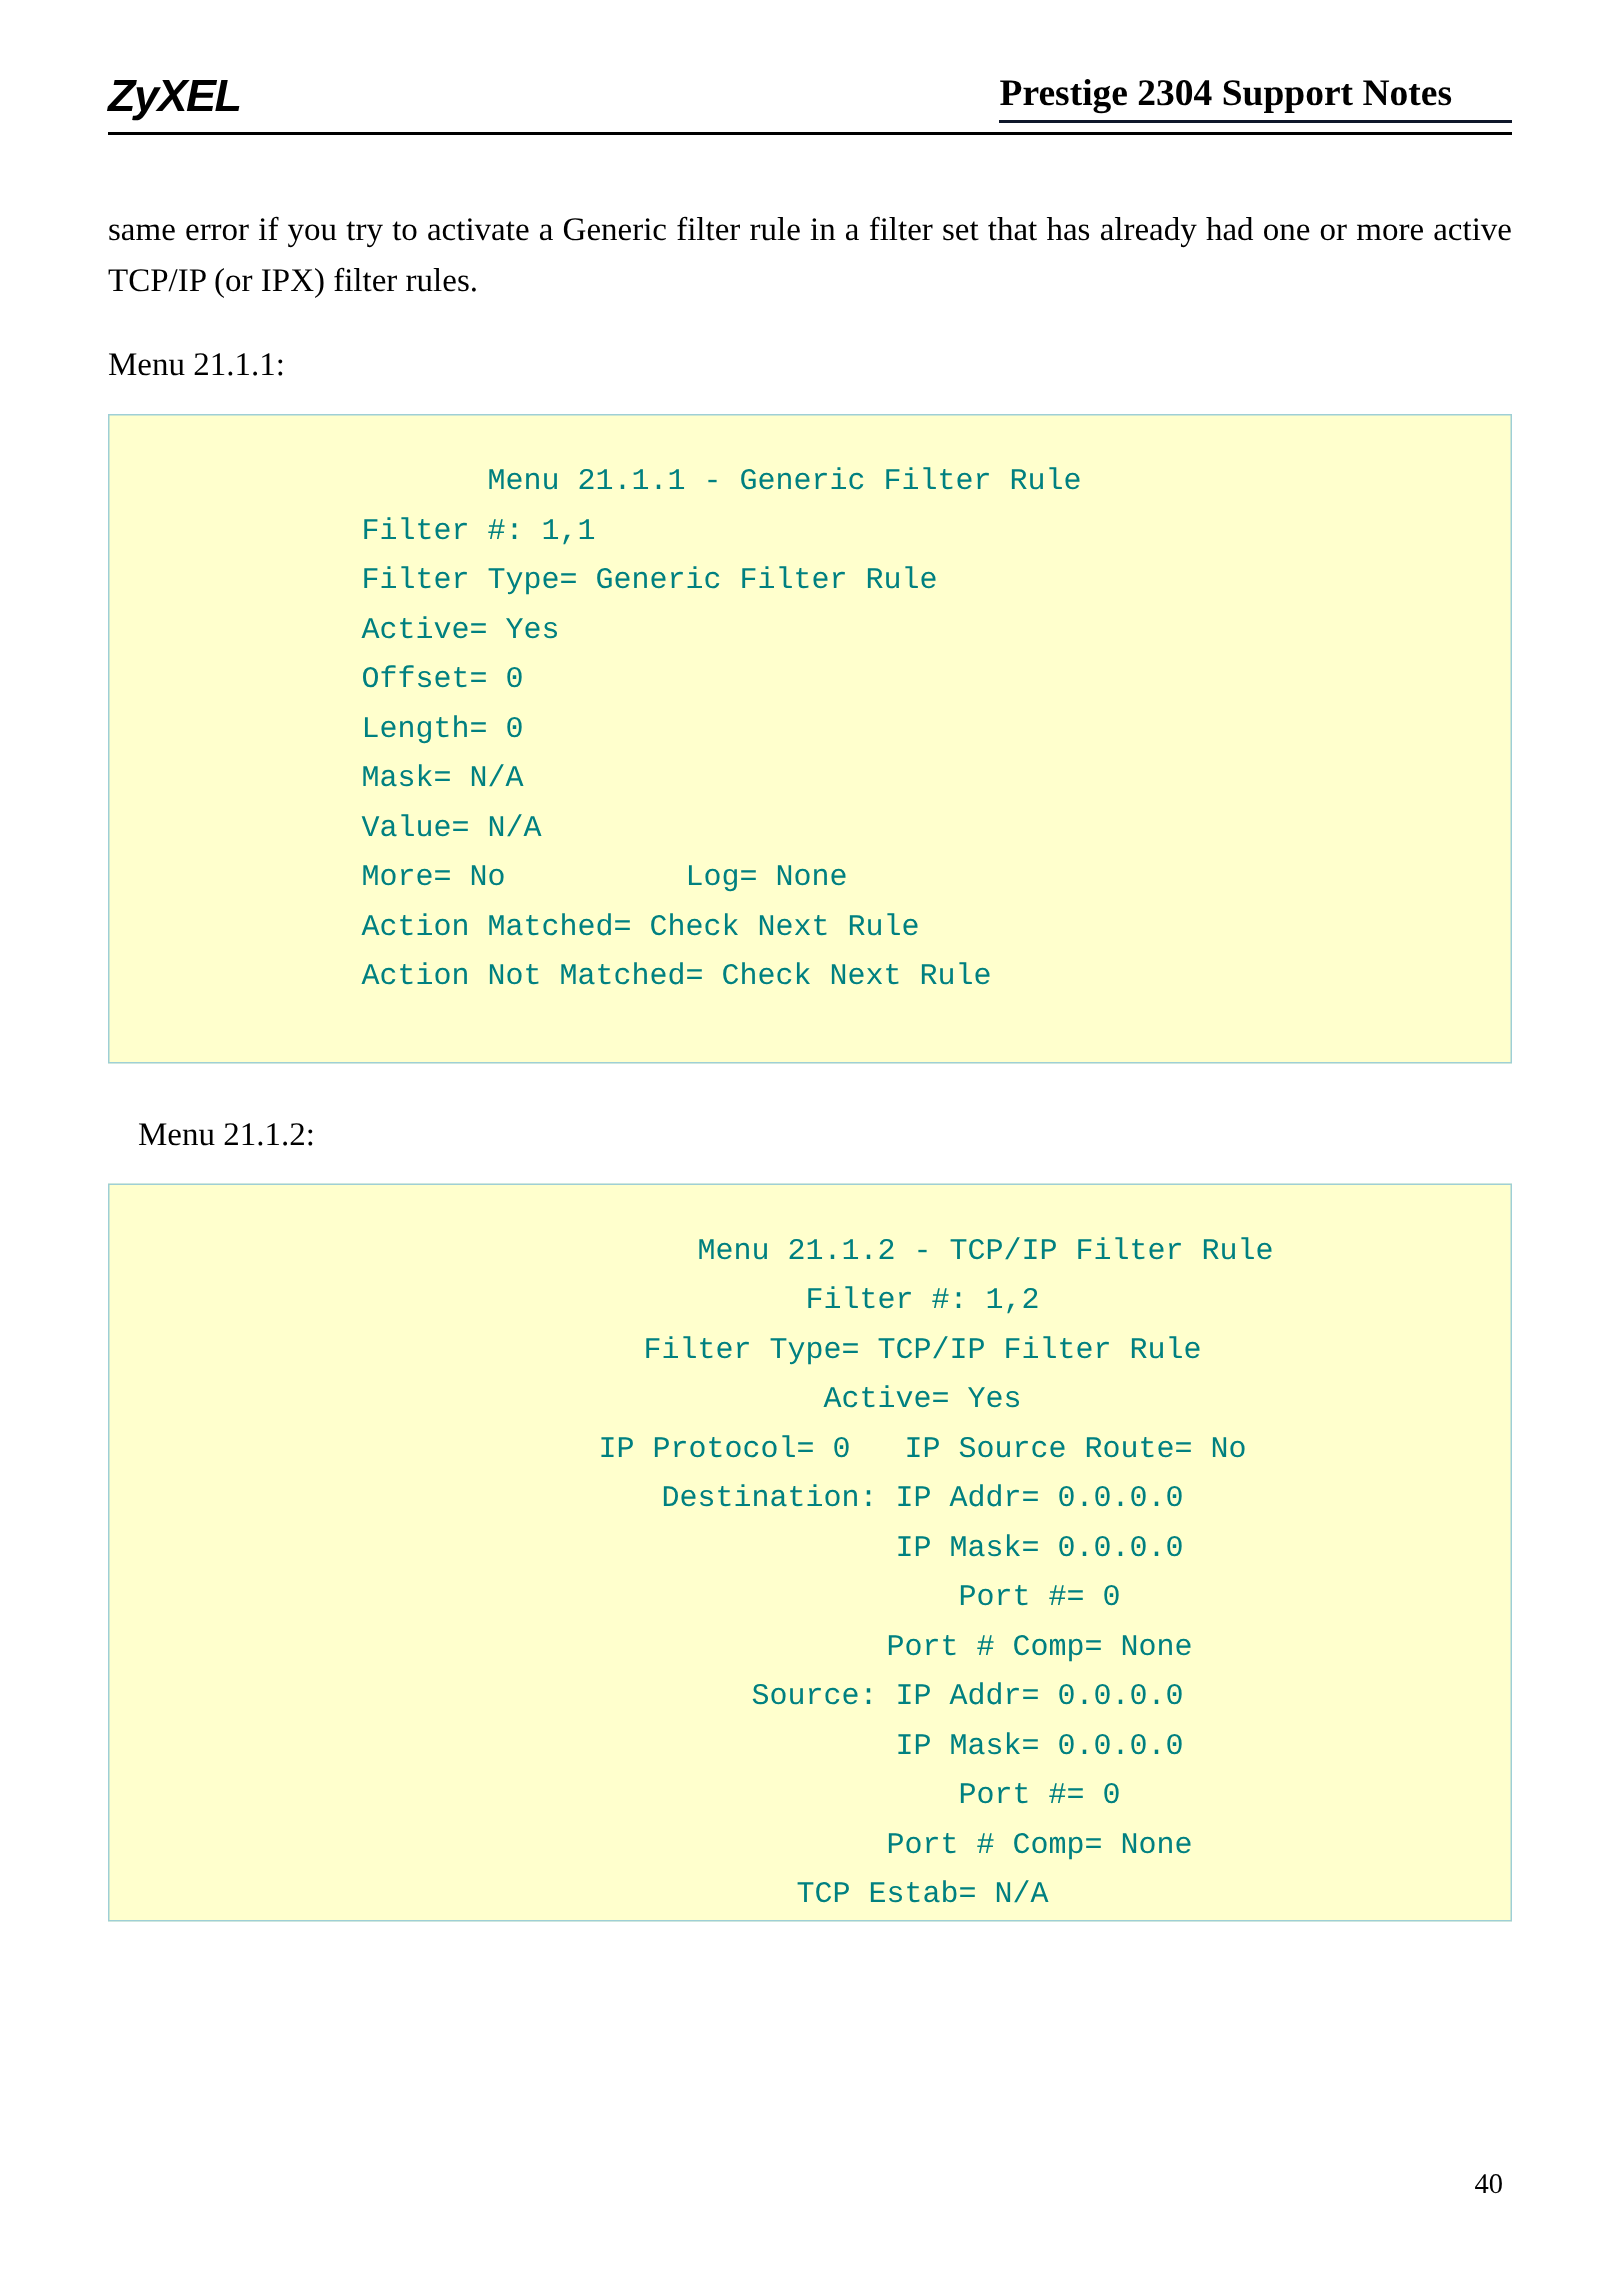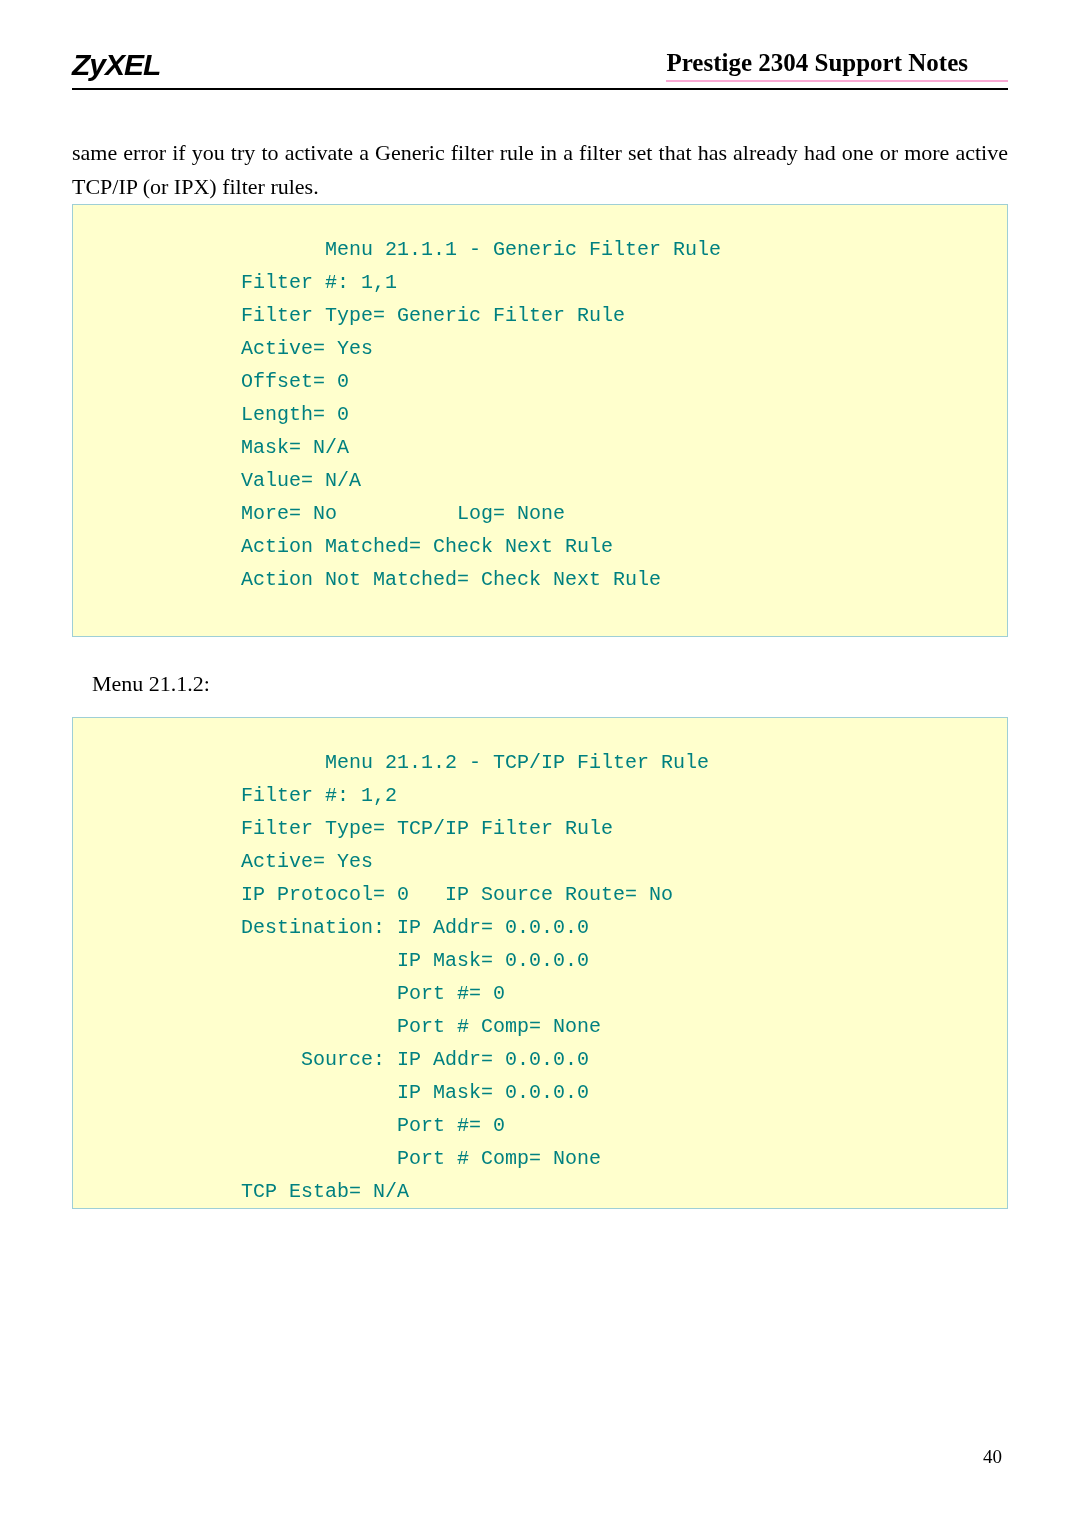--- a/index.html
+++ b/index.html
@@ -27,21 +27,21 @@
     font-weight: 900;
     font-style: italic;
     font-size: 30px;
     letter-spacing: -1px;
   }
   .header-title {
     font-family: "Times New Roman", Times, serif;
     font-weight: 700;
     font-size: 25px;
     padding-right: 40px;
-    border-bottom: 2px solid #f9a8d4;
+    border-bottom: 2px solid #0f172a;
     padding-bottom: 3px;
   }
   .header-rule {
     border: none;
     border-top: 2px solid #000;
     margin: 0;
   }
   .body-text {
     font-size: 22px;
     line-height: 1.55;
@@ -59,20 +59,21 @@
     font-family: "Courier New", Courier, monospace;
     font-size: 20px;
     line-height: 1.65;
     color: #008080;
     padding: 28px 18px 40px 18px;
     white-space: pre;
     overflow: hidden;
   }
   .code-box-2 {
     padding-bottom: 0;
+    text-align: center;
   }
   .page-number {
     position: absolute;
     bottom: 60px;
     right: 78px;
     font-size: 19px;
     font-family: "Times New Roman", serif;
   }
   .footer {
     position: absolute;
@@ -93,20 +94,21 @@
 <div class="page">
 
   <div class="header">
     <div class="brand">ZyXEL</div>
     <div class="header-title">Prestige 2304 Support Notes</div>
   </div>
   <hr class="header-rule">
 
   <div class="body-text">same error if you try to activate a Generic filter rule in a filter set that has already had one or more active TCP/IP (or IPX) filter rules.</div>
 
+  <div class="label-text">Menu 21.1.1:</div>
 
   <div class="code-box"><div class="pre-indent"><div>       Menu 21.1.1 - Generic Filter Rule</div><div>Filter #: 1,1</div><div>Filter Type= Generic Filter Rule</div><div>Active= Yes</div><div>Offset= 0</div><div>Length= 0</div><div>Mask= N/A</div><div>Value= N/A</div><div>More= No          Log= None</div><div>Action Matched= Check Next Rule</div><div>Action Not Matched= Check Next Rule</div></div></div>
 
   <div class="label-text" style="margin-top:34px;margin-left:20px;">Menu 21.1.2:</div>
 
   <div class="code-box code-box-2"><div class="pre-indent"><div>       Menu 21.1.2 - TCP/IP Filter Rule</div><div>Filter #: 1,2</div><div>Filter Type= TCP/IP Filter Rule</div><div>Active= Yes</div><div>IP Protocol= 0   IP Source Route= No</div><div>Destination: IP Addr= 0.0.0.0</div><div>             IP Mask= 0.0.0.0</div><div>             Port #= 0</div><div>             Port # Comp= None</div><div>     Source: IP Addr= 0.0.0.0</div><div>             IP Mask= 0.0.0.0</div><div>             Port #= 0</div><div>             Port # Comp= None</div><div>TCP Estab= N/A</div></div></div>
 
   <div class="page-number">40</div>
 </div>
 

